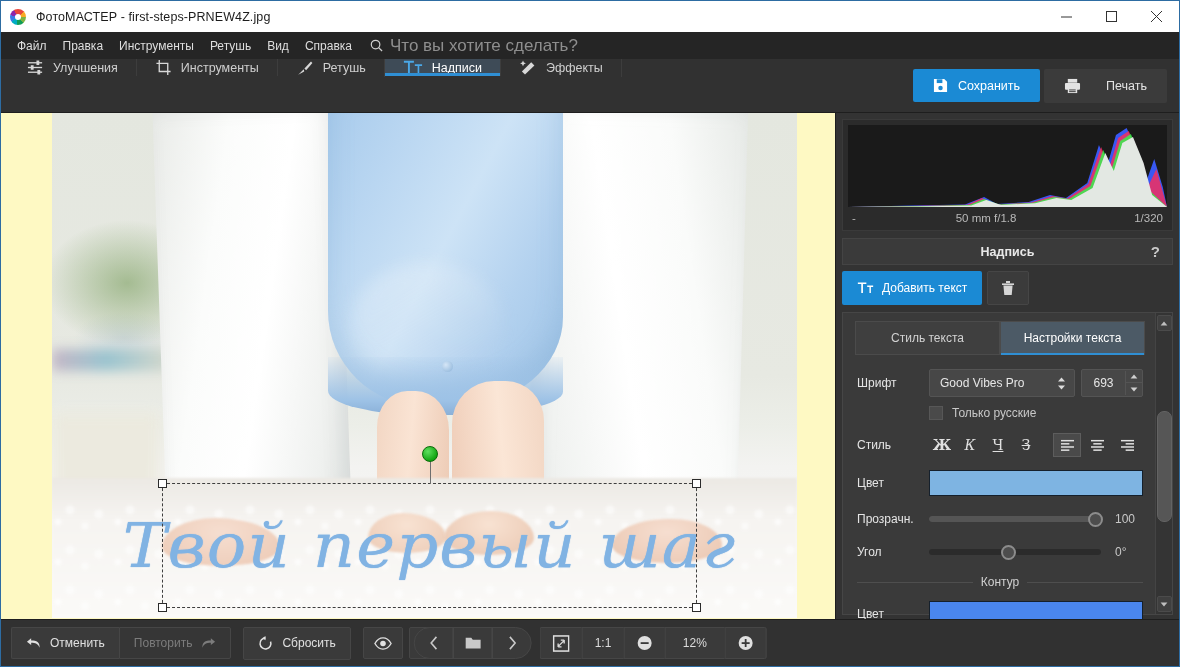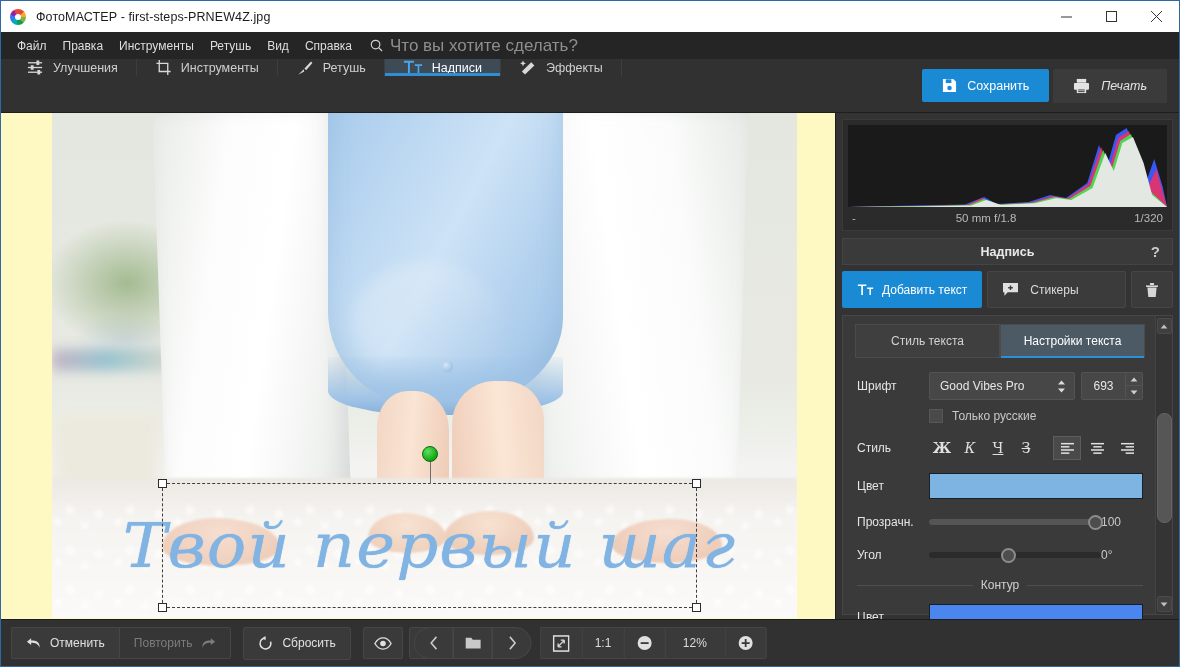--- a/index.html
+++ b/index.html
@@ -58,24 +58,23 @@
     content: ""; position: absolute; left: 0; right: 0; bottom: 0;
     height: 3px; background: #2f8fd4;
   }
   .tab svg { display: block; flex: 0 0 auto; }
   .tb-right { margin-left: auto; display: flex; align-items: center; gap: 0; padding-right: 12px; }
   .btn-save {
     display: flex; align-items: center; gap: 10px; background: #1b8ad4;
     color: #fff; font-size: 12.5px; padding: 9px 20px; border-radius: 2px;
   }
   .btn-print {
-    display: flex; align-items: center; gap: 11px; background: #3b3b3b;
+    display: flex; align-items: center; gap: 25px; background: #3b3b3b;
     color: #e3e3e3; font-size: 12.5px; padding: 9px 20px; border-radius: 2px;
     margin-left: 4px;
-    font-style: italic;
   }
 
   
   .body { flex: 1 1 auto; display: flex; min-height: 0; }
 
   
   .canvas-area {
     flex: 1 1 auto; background: #fef9c3; position: relative;
     display: flex; align-items: flex-start; justify-content: center;
     overflow: hidden;
@@ -240,21 +239,21 @@
     border: 1px solid transparent; }
   .al.active { background: #4a4a4a; border-color: #5d5d5d; }
   .al-gap { width: 10px; }
 
   .swatch { flex: 1 1 auto; height: 26px; border: 1px solid #15202c; }
   .slider-wrap { flex: 1 1 auto; display: flex; align-items: center; height: 20px; position: relative; }
   .track { width: 100%; height: 6px; border-radius: 3px; background: #2b2b2b; position: relative; }
   .track .fill { position: absolute; left: 0; top: 0; bottom: 0; border-radius: 3px; background: #555; }
   .knob { position: absolute; top: 50%; width: 15px; height: 15px; margin-top: -7.5px; margin-left: -7.5px;
     border-radius: 50%; background: #4d4d4d; border: 2px solid #8c8c8c; }
-  .val { flex: 0 0 42px; text-align: left; font-size: 12px; color: #c8c8c8; }
+  .val { flex: 0 0 42px; text-align: left; padding-left: 14px; font-size: 12px; color: #c8c8c8; }
 
   .sect-div { display: flex; align-items: center; gap: 8px; margin: 4px 0 12px 0; }
   .sect-div .ln { flex: 1 1 auto; height: 1px; background: #4e4e4e; }
   .sect-div .tx { font-size: 12px; color: #d0d0d0; }
 
   .vscroll { flex: 0 0 17px; background: #343434; border-left: 1px solid #444;
     display: flex; flex-direction: column; align-items: center; padding: 2px 0; }
   .vs-arrow { width: 15px; height: 16px; background: #3f3f3f; border: 1px solid #4b4b4b;
     display: flex; align-items: center; justify-content: center; border-radius: 2px; }
   .vs-space { flex: 1 1 auto; width: 15px; position: relative; }
@@ -458,27 +457,20 @@
         <span class="panel-help">?</span>
       </div>
 
       <div class="act-row">
         <div class="btn-addtext">
           <svg width="17" height="14" viewBox="0 0 20 16">
             <path d="M1 2.4 H11 M6 2.4 V14" fill="none" stroke="#ffffff" stroke-width="2"></path>
             <path d="M12 6 H19 M15.5 6 V14" fill="none" stroke="#ffffff" stroke-width="1.7"></path>
           </svg>
           <span>Добавить текст</span>
-        </div>
-        <div class="btn-stickers">
-          <svg width="17" height="15" viewBox="0 0 18 16">
-            <path d="M1 1 H17 V11 H6 L2.5 14.6 V11 H1 Z" fill="#e0e0e0"></path>
-            <path d="M9 3.6 V8.6 M6.5 6.1 H11.5" stroke="#3b3b3b" stroke-width="1.5"></path>
-          </svg>
-          <span>Стикеры</span>
         </div>
         <div class="btn-del">
           <svg width="14" height="16" viewBox="0 0 14 16">
             <rect x="1" y="3.4" width="12" height="1.6" fill="#d6d6d6"></rect>
             <rect x="5" y="1" width="4" height="2" fill="#d6d6d6"></rect>
             <path d="M2.4 5.4 H11.6 L10.7 15 H3.3 Z" fill="#d6d6d6"></path>
           </svg>
         </div>
       </div>
 

